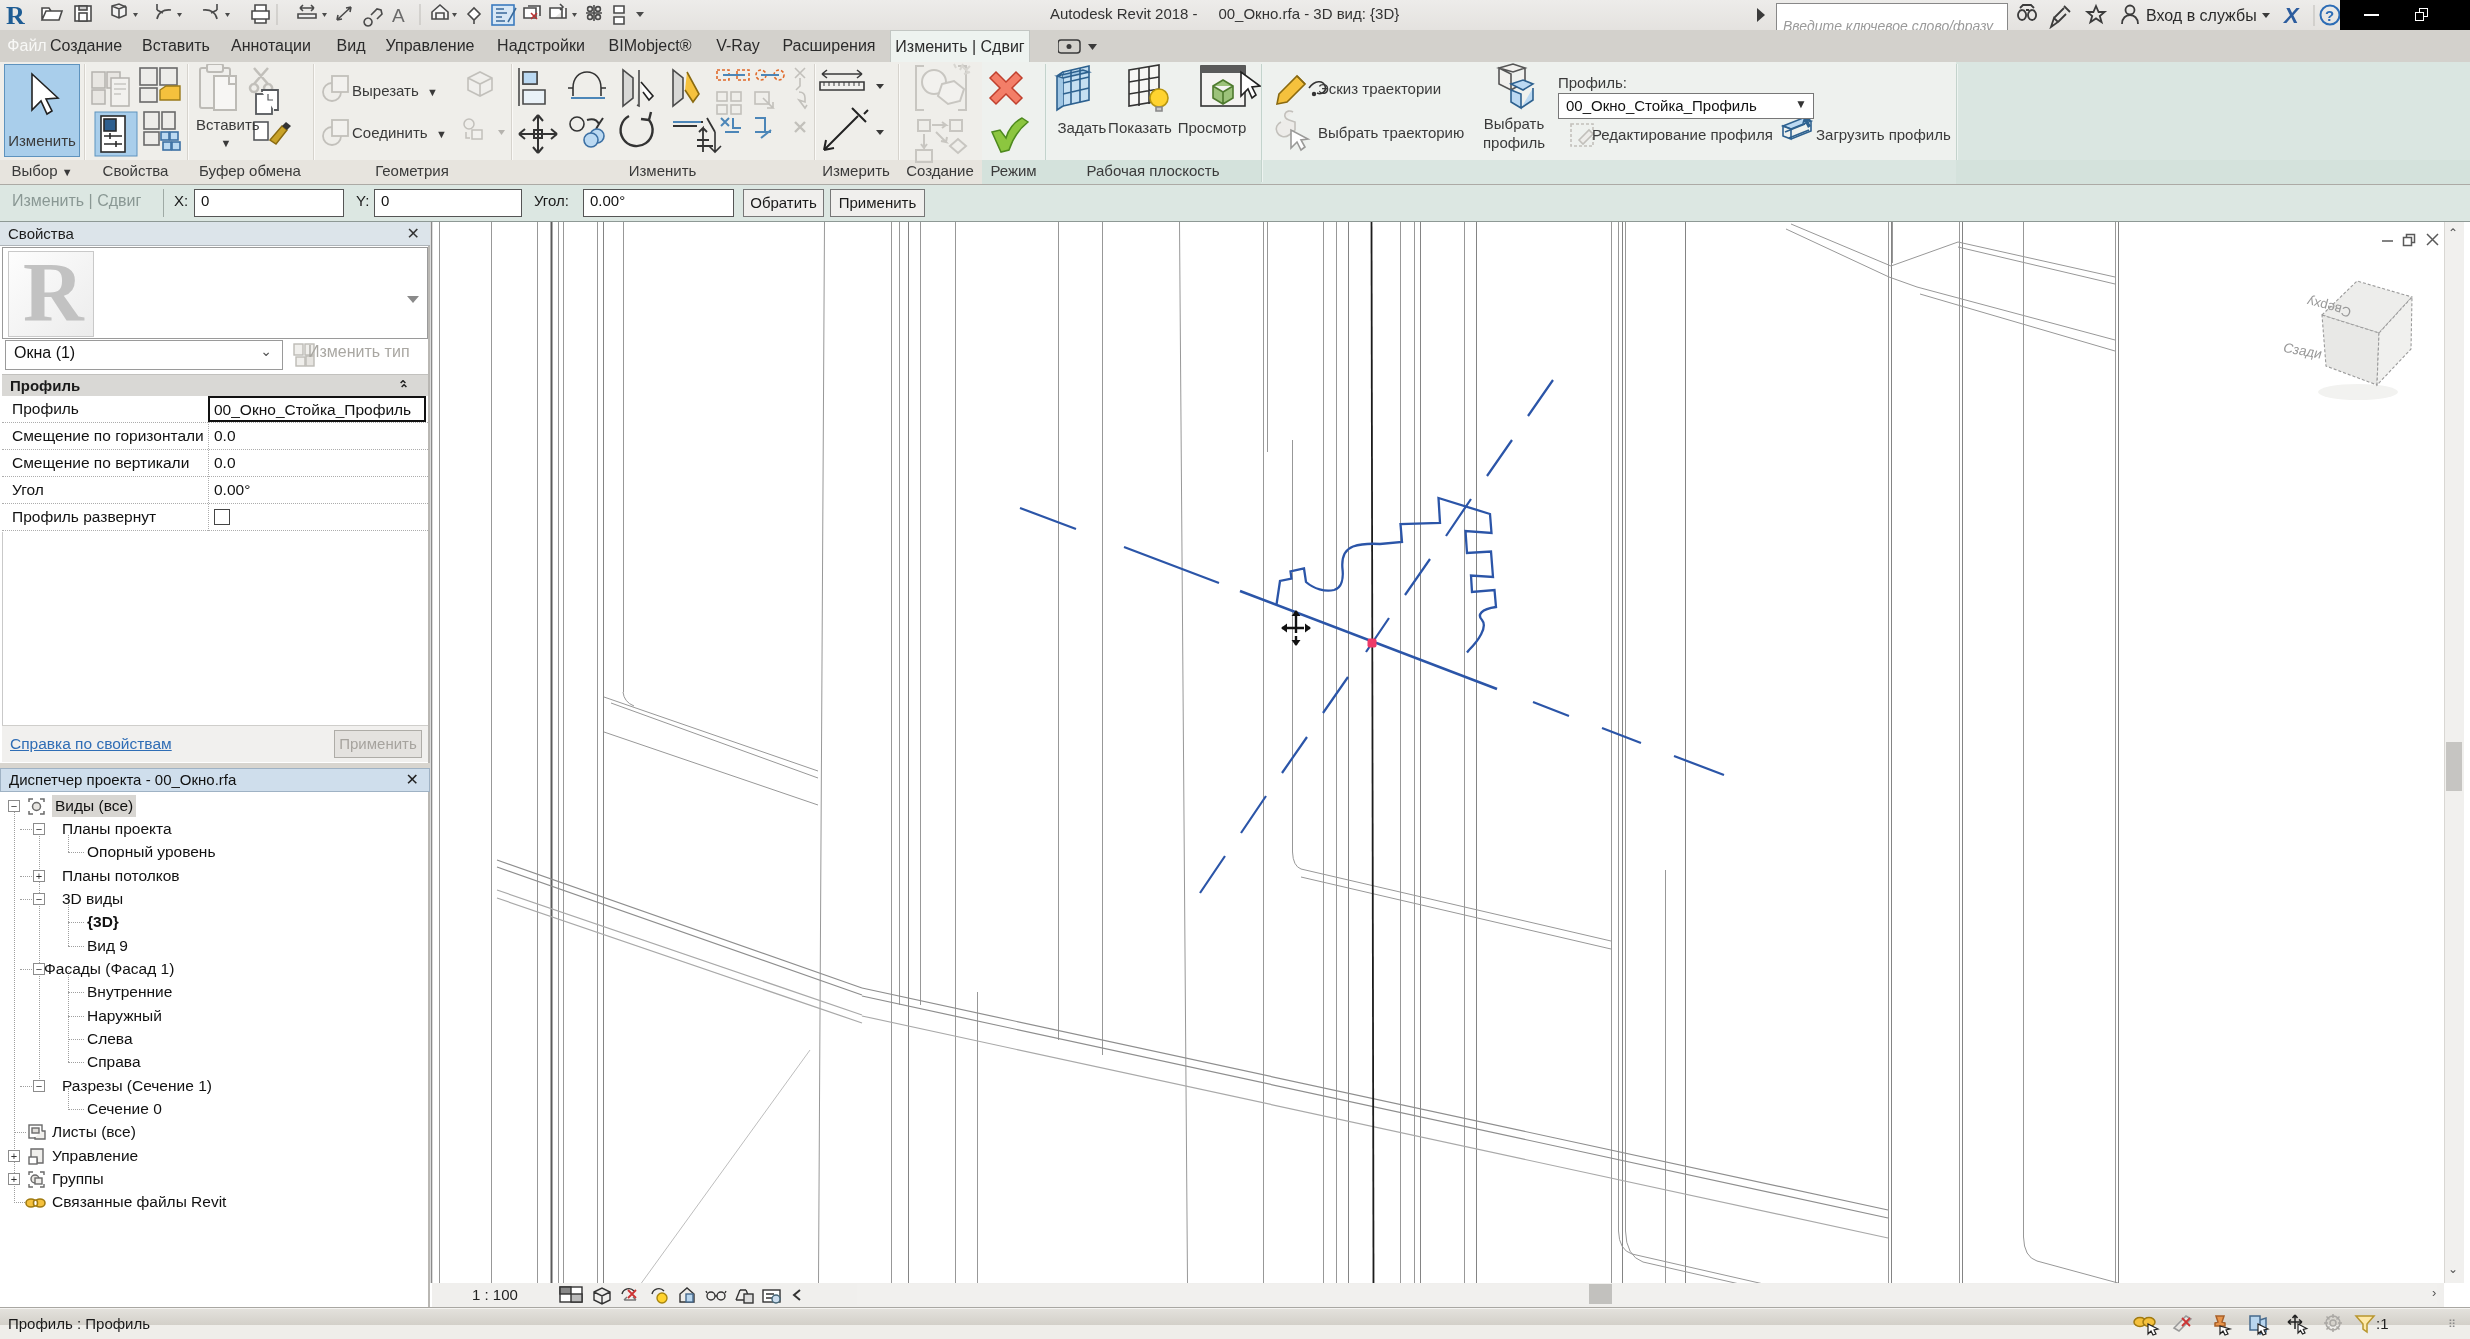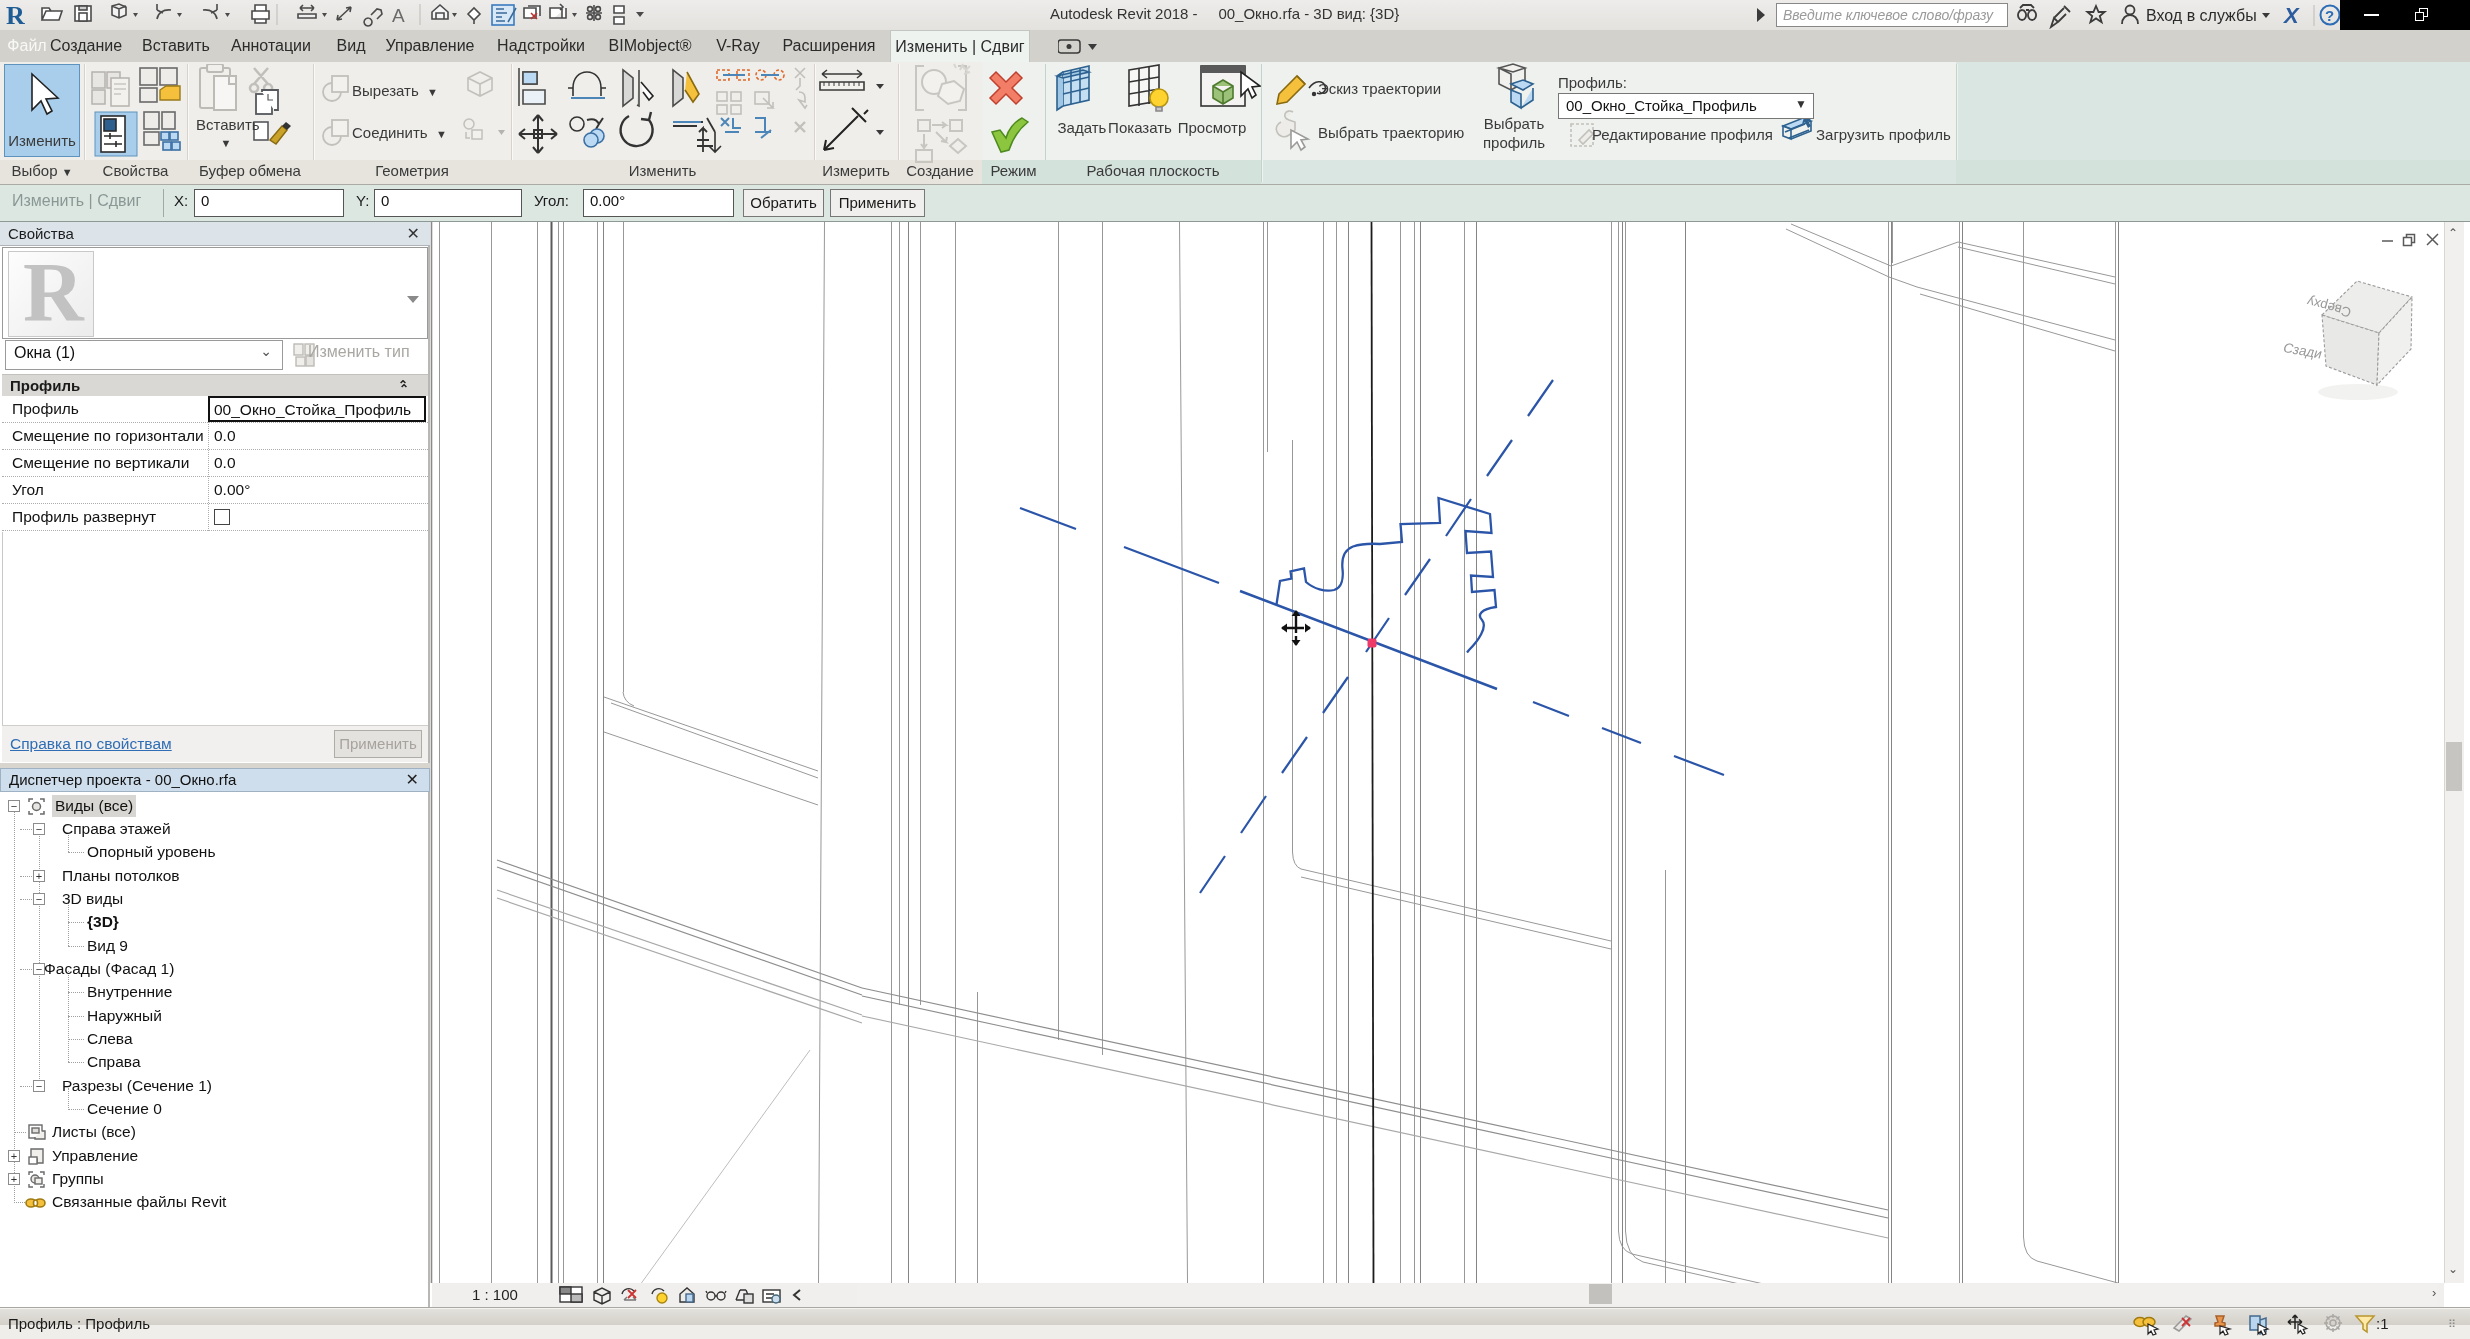--- a/index.html
+++ b/index.html
@@ -2,21 +2,21 @@
 <html><head><meta charset="utf-8">
 <style>
 *{margin:0;padding:0;box-sizing:border-box}
 html,body{width:2470px;height:1339px;overflow:hidden;font-family:"Liberation Sans",sans-serif;background:#fff}
 .abs{position:absolute}
 #app{position:relative;width:2470px;height:1339px;background:#EFEEEA}
 
 #titlebar{left:0;top:0;width:2470px;height:30px;background:linear-gradient(#EDECEA,#E4E2DF);}
 #winbtns{left:2340px;top:0;width:130px;height:30px;background:#000;color:#fff}
 #title-text{position:absolute;top:5px;left:1050px;width:500px;font-size:15px;color:#333}
-#searchbox{position:absolute;left:1776px;top:3px;width:232px;height:24px;background:#fff;border:1px solid #888;color:#9a9a9a;font-style:italic;font-size:14px;padding:3px 6px}
+#searchbox{position:absolute;left:1776px;top:3px;width:232px;height:24px;background:#fff;border:1px solid #888;color:#9a9a9a;font-style:italic;font-size:14px;padding:14px 6px}
 
 #tabs{left:0;top:30px;width:2470px;height:32px;background:#D3D1CC;font-size:16px;color:#2b2b2b}
 .tab{position:absolute;top:0;height:32px;line-height:31px;text-align:center}
 #tab-active{background:#EEF3F0;border:1px solid #C2C6C3;border-bottom:none}
 
 #ribbon{left:0;top:62px;width:2470px;height:123px;background:#EFEEEA;border-bottom:1px solid #ACAAA5}
 #ribbon .ctx{position:absolute;left:982px;top:0;width:1488px;height:122px;background:#DAE6E1}
 .panel-label{position:absolute;top:98px;height:24px;line-height:22px;text-align:center;font-size:15px;color:#3a3a3a;background:#E7E4DE}
 .psep{position:absolute;top:2px;width:1px;height:118px;background:#D6D3CD;box-shadow:1px 0 0 #FAF9F7}
 .psep2{position:absolute;top:2px;width:1px;height:118px;background:#C3D3CC;box-shadow:1px 0 0 #EDF3F0}
@@ -473,21 +473,21 @@
           <svg width="19" height="19" style="position:absolute;left:27px;top:2px">
             <g stroke="#6a6a6a" fill="none" stroke-width="1.5">
               <path d="M2 5 v-3 h4 M13 2 h4 v3 M17 14 v3 h-4 M6 17 h-4 v-3"></path>
               <circle cx="9.5" cy="9.5" r="4" fill="#E8E6E2"></circle>
             </g>
           </svg>
           <span style="position:absolute;left:52px;top:0;background:#D8D6D2;padding:0 3px">Виды (все)</span>
         </div>
 <div class="trow" style="top:25px">
           <span class="expander" style="left:33px">−</span>
-          <span style="position:absolute;left:62px">Справа этажей</span>
+          <span style="position:absolute;left:62px">Планы проекта</span>
         </div>
 <div class="trow" style="top:48px">
           <span style="position:absolute;left:87px">Опорный уровень</span>
         </div>
 <div class="trow" style="top:72px">
           <span class="expander" style="left:33px">+</span>
           <span style="position:absolute;left:62px">Планы потолков</span>
         </div>
 <div class="trow" style="top:95px">
           <span class="expander" style="left:33px">−</span>

